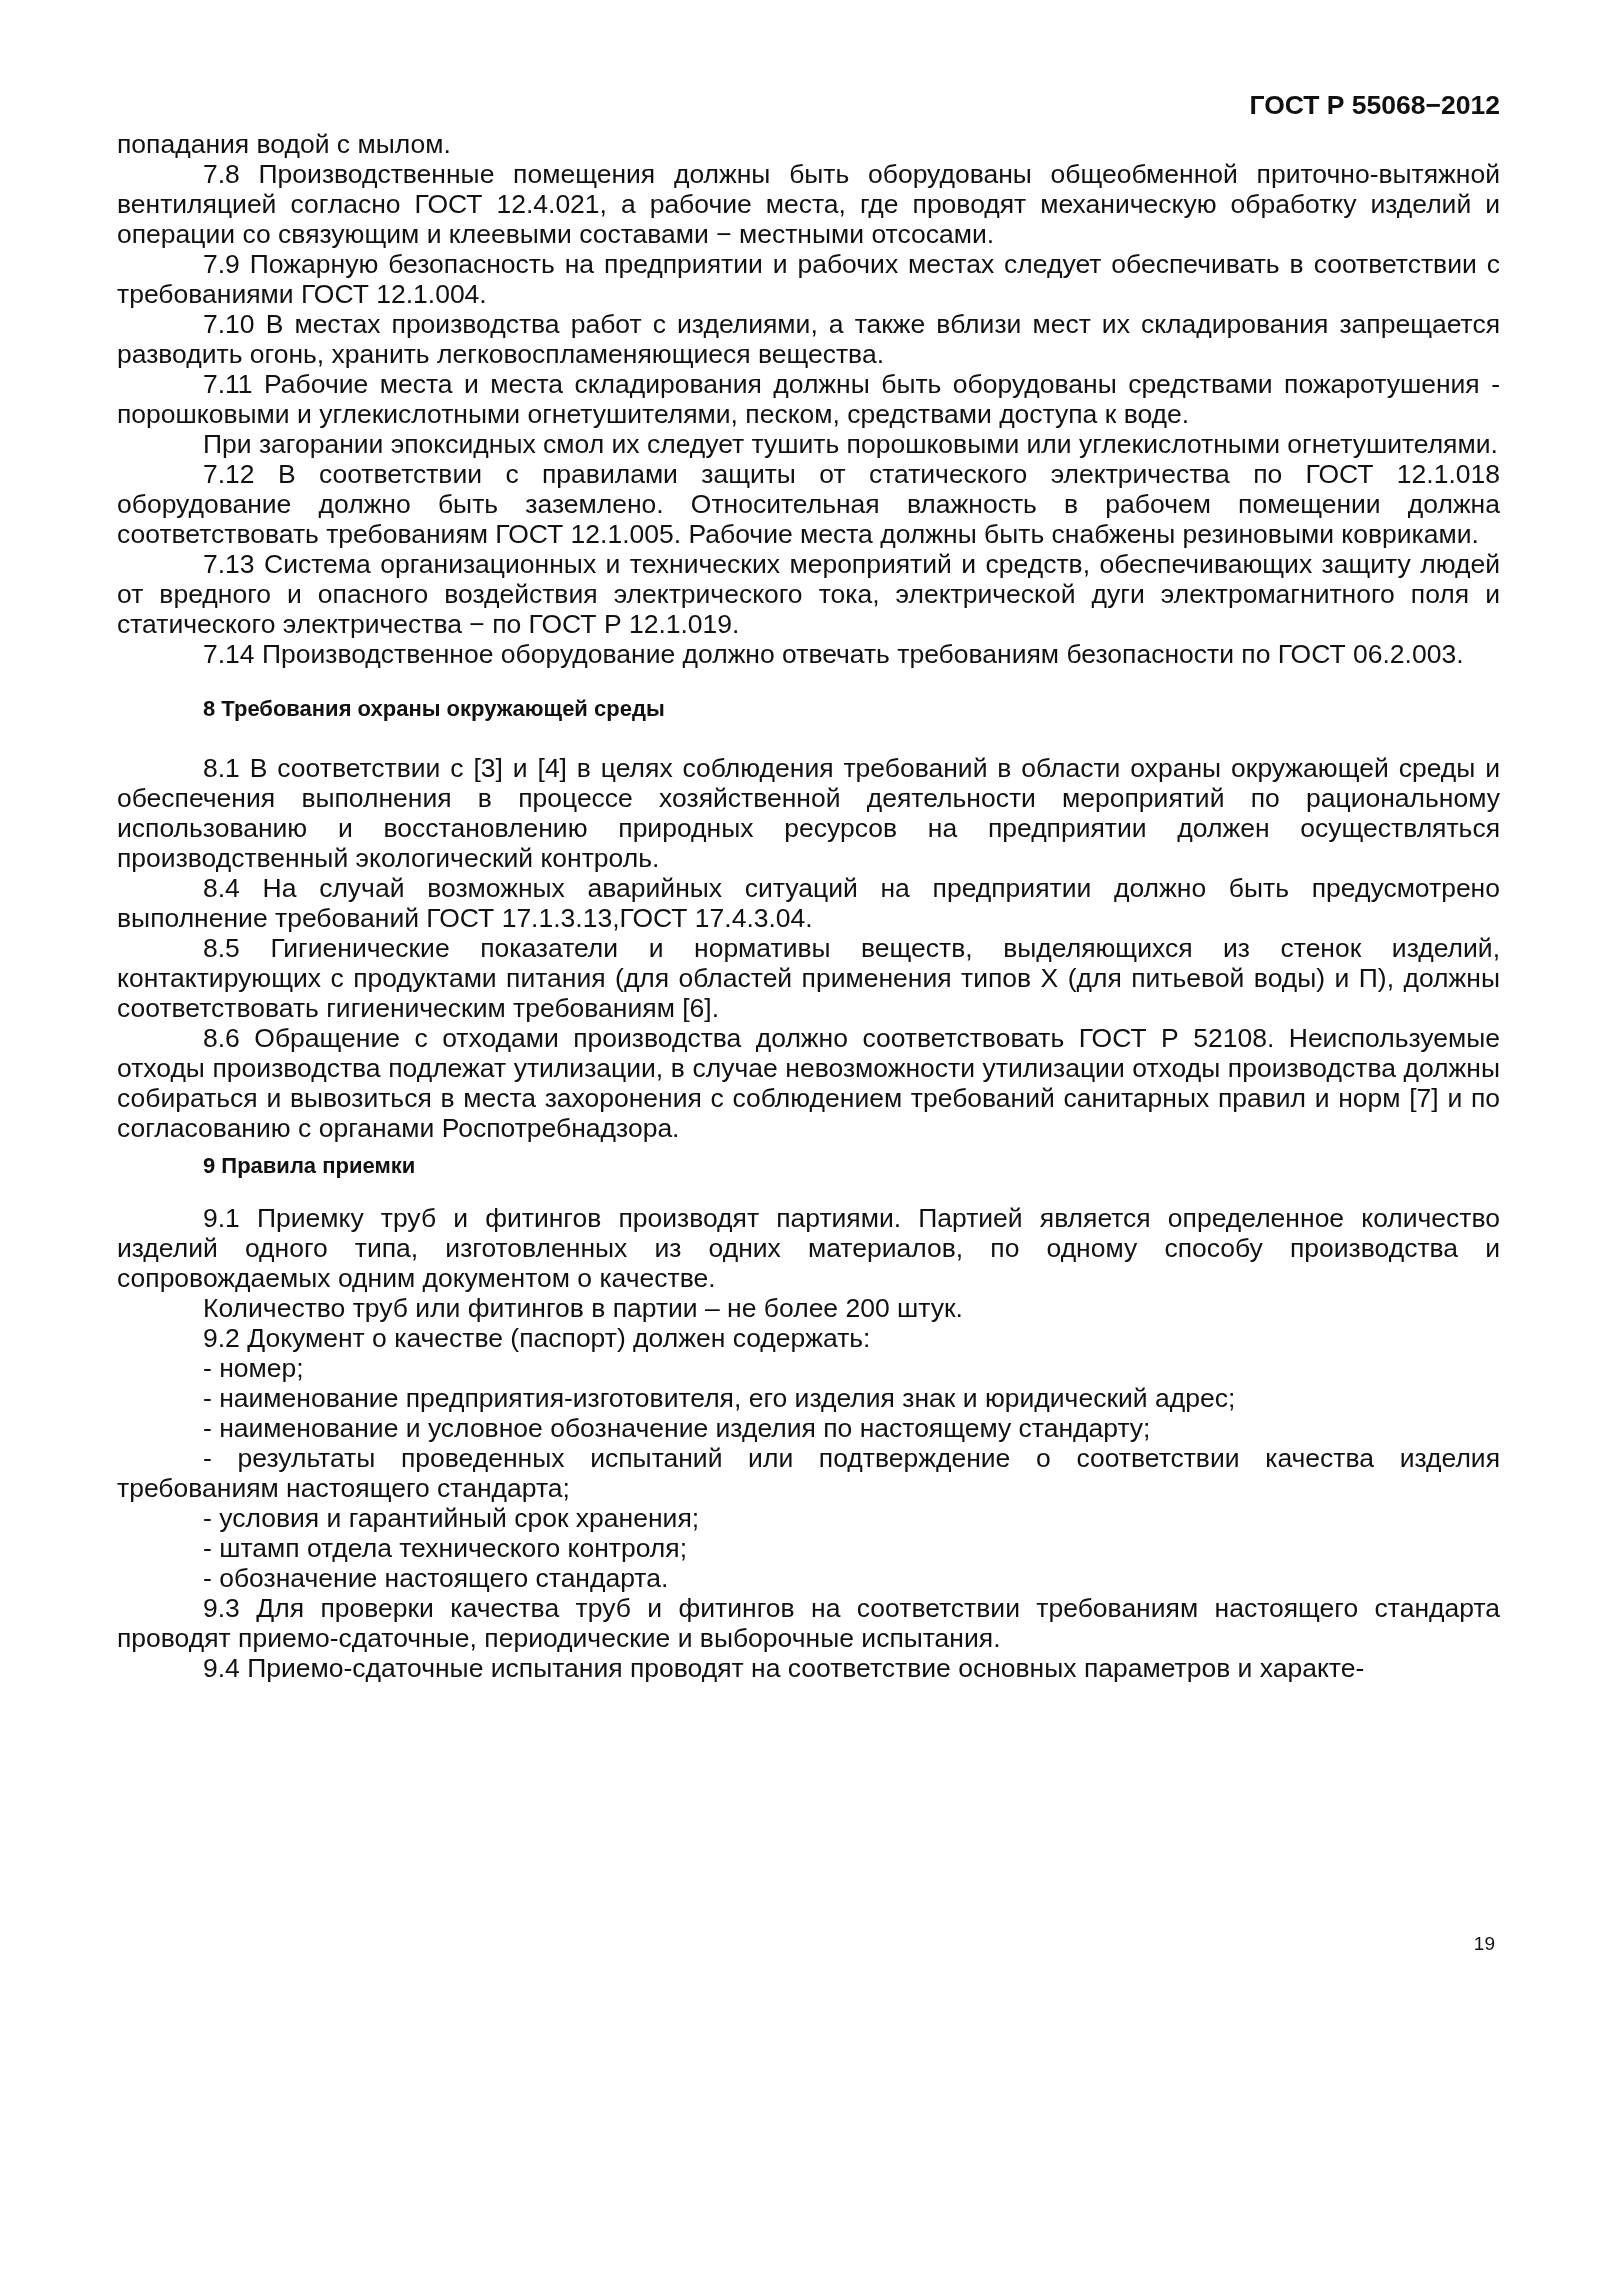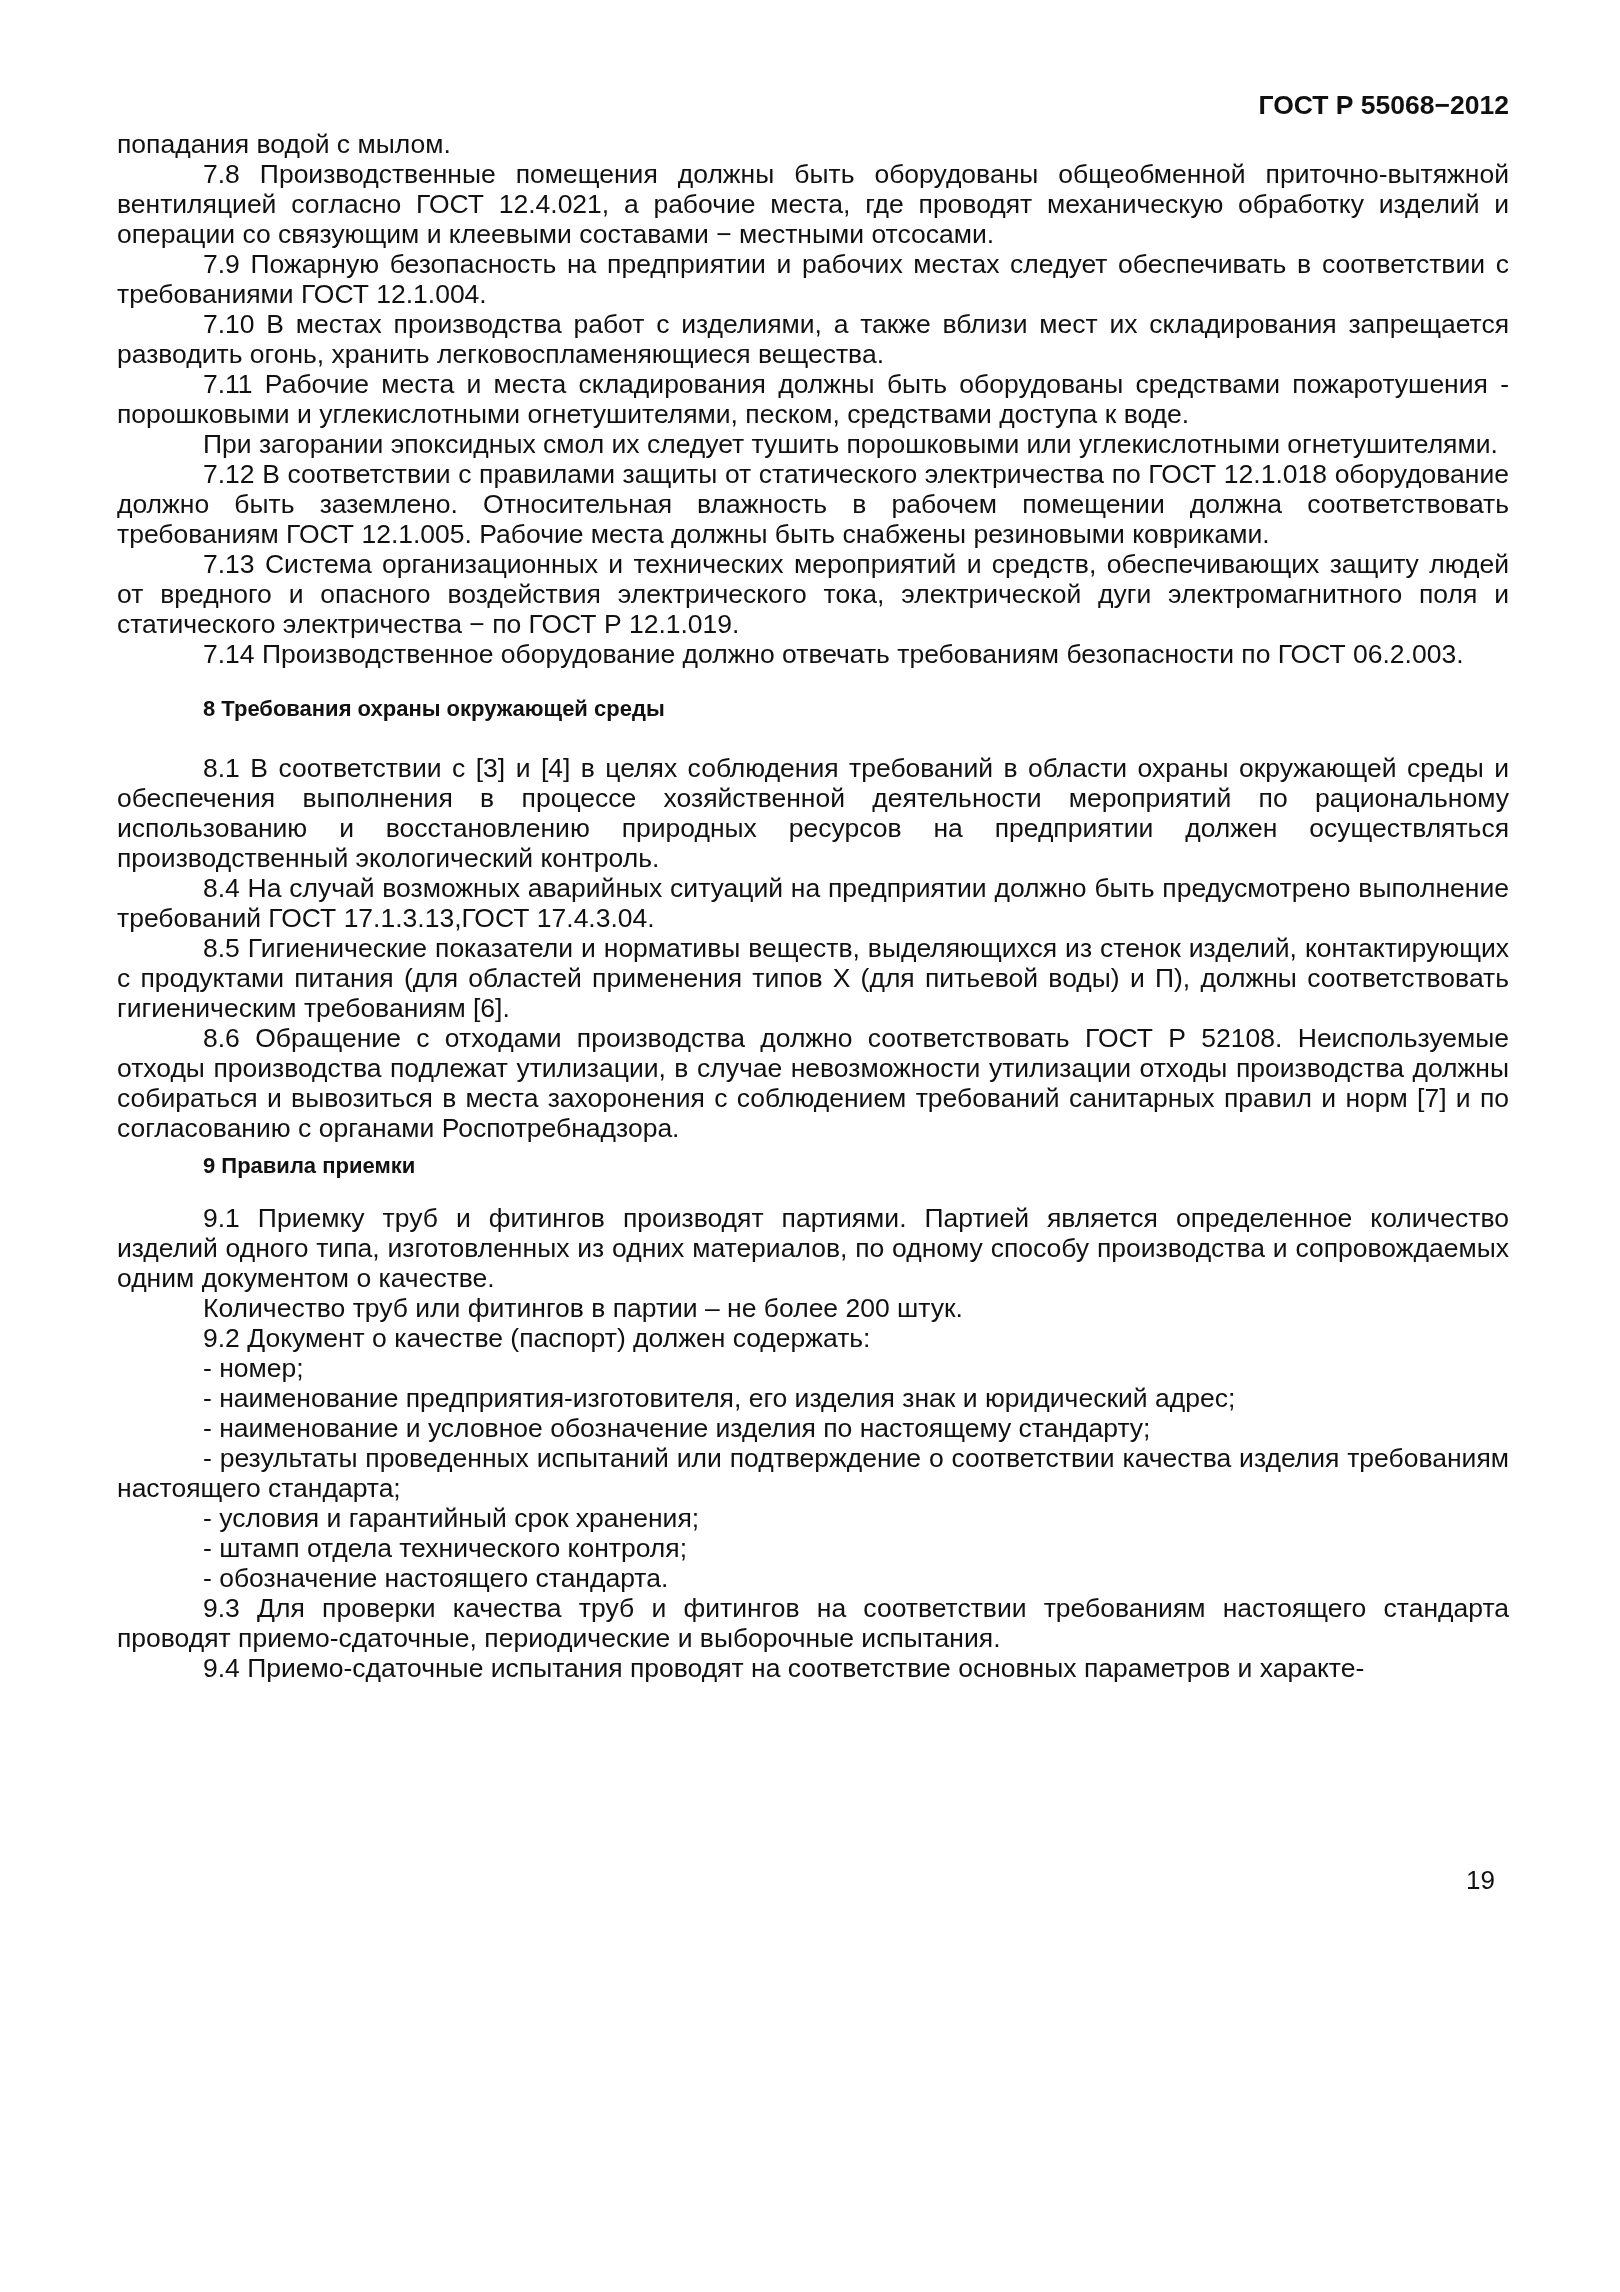--- a/index.html
+++ b/index.html
@@ -12,21 +12,21 @@
     width: 1620px;
     height: 2293px;
     background: #ffffff;
     font-family: "Liberation Sans", sans-serif;
     color: #111111;
     overflow: hidden;
   }
   .content {
     position: absolute;
     left: 117px;
-    right: 111px;
+    right: 120px;
     top: 90px;
     font-size: 26.5px;
     line-height: 30px;
     text-align: justify;
   }
   .doc-code {
     text-align: right;
     font-weight: bold;
     font-size: 26.5px;
     margin: 0 0 8.8px 0;
@@ -49,22 +49,22 @@
     text-indent: 86px;
     text-align: left;
     margin: 25.5px 0 29px 0;
   }
   h2.heading.tight {
     margin: 7.8px 0 21.6px 0;
   }
   .page-number {
     position: absolute;
     right: 125px;
-    top: 1865px;
-    font-size: 26px;
+    top: 1933px;
+    font-size: 19px;
     text-align: right;
   }
 </style>
 </head>
 <body>
 
 <div class="page">
   <div class="content">
     <div class="doc-code">ГОСТ Р 55068−2012</div>
     <div>

